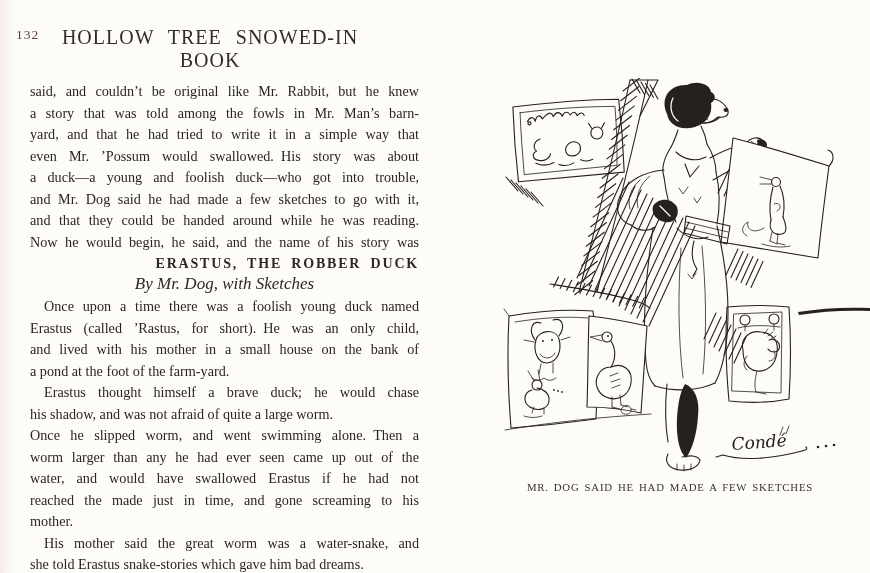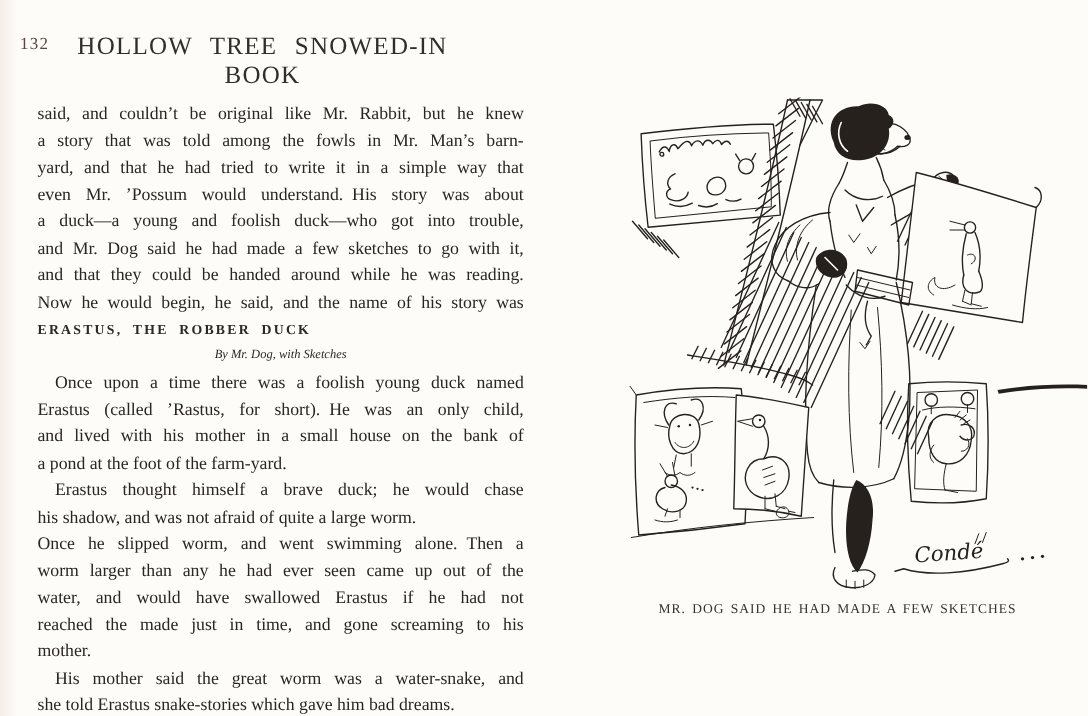--- a/index.html
+++ b/index.html
@@ -10,23 +10,23 @@
   
   .left-page{position:absolute;left:0;top:0;width:435px;height:573px;}
   .page-number{position:absolute;left:16px;top:27px;font-size:13.5px;color:#5d453c;letter-spacing:1px;}
   .running-head{position:absolute;left:30px;top:26px;width:360px;text-align:center;
        font-size:20px;color:#332d28;letter-spacing:1px;word-spacing:8px;}
   .text-column{position:absolute;left:30px;top:53px;width:389px;color:#2b2521;margin-top:28px;}
   .line{height:21.5px;line-height:21.5px;font-size:14.2px;white-space:normal;
        text-align:justify;text-align-last:justify;}
   .line.last{text-align-last:left;}
   .line.indent{text-indent:14px;}
-  .story-heading{height:20px;line-height:22px;text-align:left;font-size:11px;font-weight:bold;
+  .story-heading{height:20px;line-height:22px;text-align:right;font-size:14px;font-weight:bold;
        letter-spacing:1.8px;word-spacing:4px;color:#2e2824;}
-  .story-byline{height:23px;line-height:22px;text-align:center;font-style:italic;font-size:10px;color:#2e2824;}
+  .story-byline{height:23px;line-height:22px;text-align:center;font-style:italic;font-size:17px;color:#2e2824;}
   
   .right-page{position:absolute;left:435px;top:0;width:435px;height:573px;}
   #illo{position:absolute;left:45px;top:78px;width:390px;height:400px;}
   #illo path,#illo line,#illo circle,#illo ellipse{stroke:#26211c;fill:none;stroke-width:1.1;
        stroke-linecap:round;stroke-linejoin:round;}
   #illo .ink{fill:#26211c;stroke:none;}
   #illo .paper{fill:#fdfcf9;}
   #illo .thin{stroke-width:0.8;}
   #illo .hi{stroke:#fdfcf9;stroke-width:1.3;}
   #illo text{stroke:none;fill:#26211c;}
@@ -38,21 +38,21 @@
 
 <div class="edge-tint"></div>
 
 <div class="left-page">
   <div class="page-number">132</div>
   <div class="running-head">HOLLOW TREE SNOWED-IN BOOK</div>
   <div class="text-column">
       <div class="line">said, and couldn’t be original like Mr. Rabbit, but he knew</div>
       <div class="line">a story that was told among the fowls in Mr. Man’s barn-</div>
       <div class="line">yard, and that he had tried to write it in a simple way that</div>
-      <div class="line">even Mr. ’Possum would understand. His story was about</div>
+      <div class="line">even Mr. ’Possum would swallowed. His story was about</div>
       <div class="line">a duck—a young and foolish duck—who got into trouble,</div>
       <div class="line">and Mr. Dog said he had made a few sketches to go with it,</div>
       <div class="line">and that they could be handed around while he was reading.</div>
       <div class="line">Now he would begin, he said, and the name of his story was</div>
       <div class="story-heading">ERASTUS, THE ROBBER DUCK</div>
       <div class="story-byline">By Mr. Dog, with Sketches</div>
       <div class="line indent">Once upon a time there was a foolish young duck named</div>
       <div class="line">Erastus (called ’Rastus, for short). He was an only child,</div>
       <div class="line">and lived with his mother in a small house on the bank of</div>
       <div class="line last">a pond at the foot of the farm-yard.</div>

